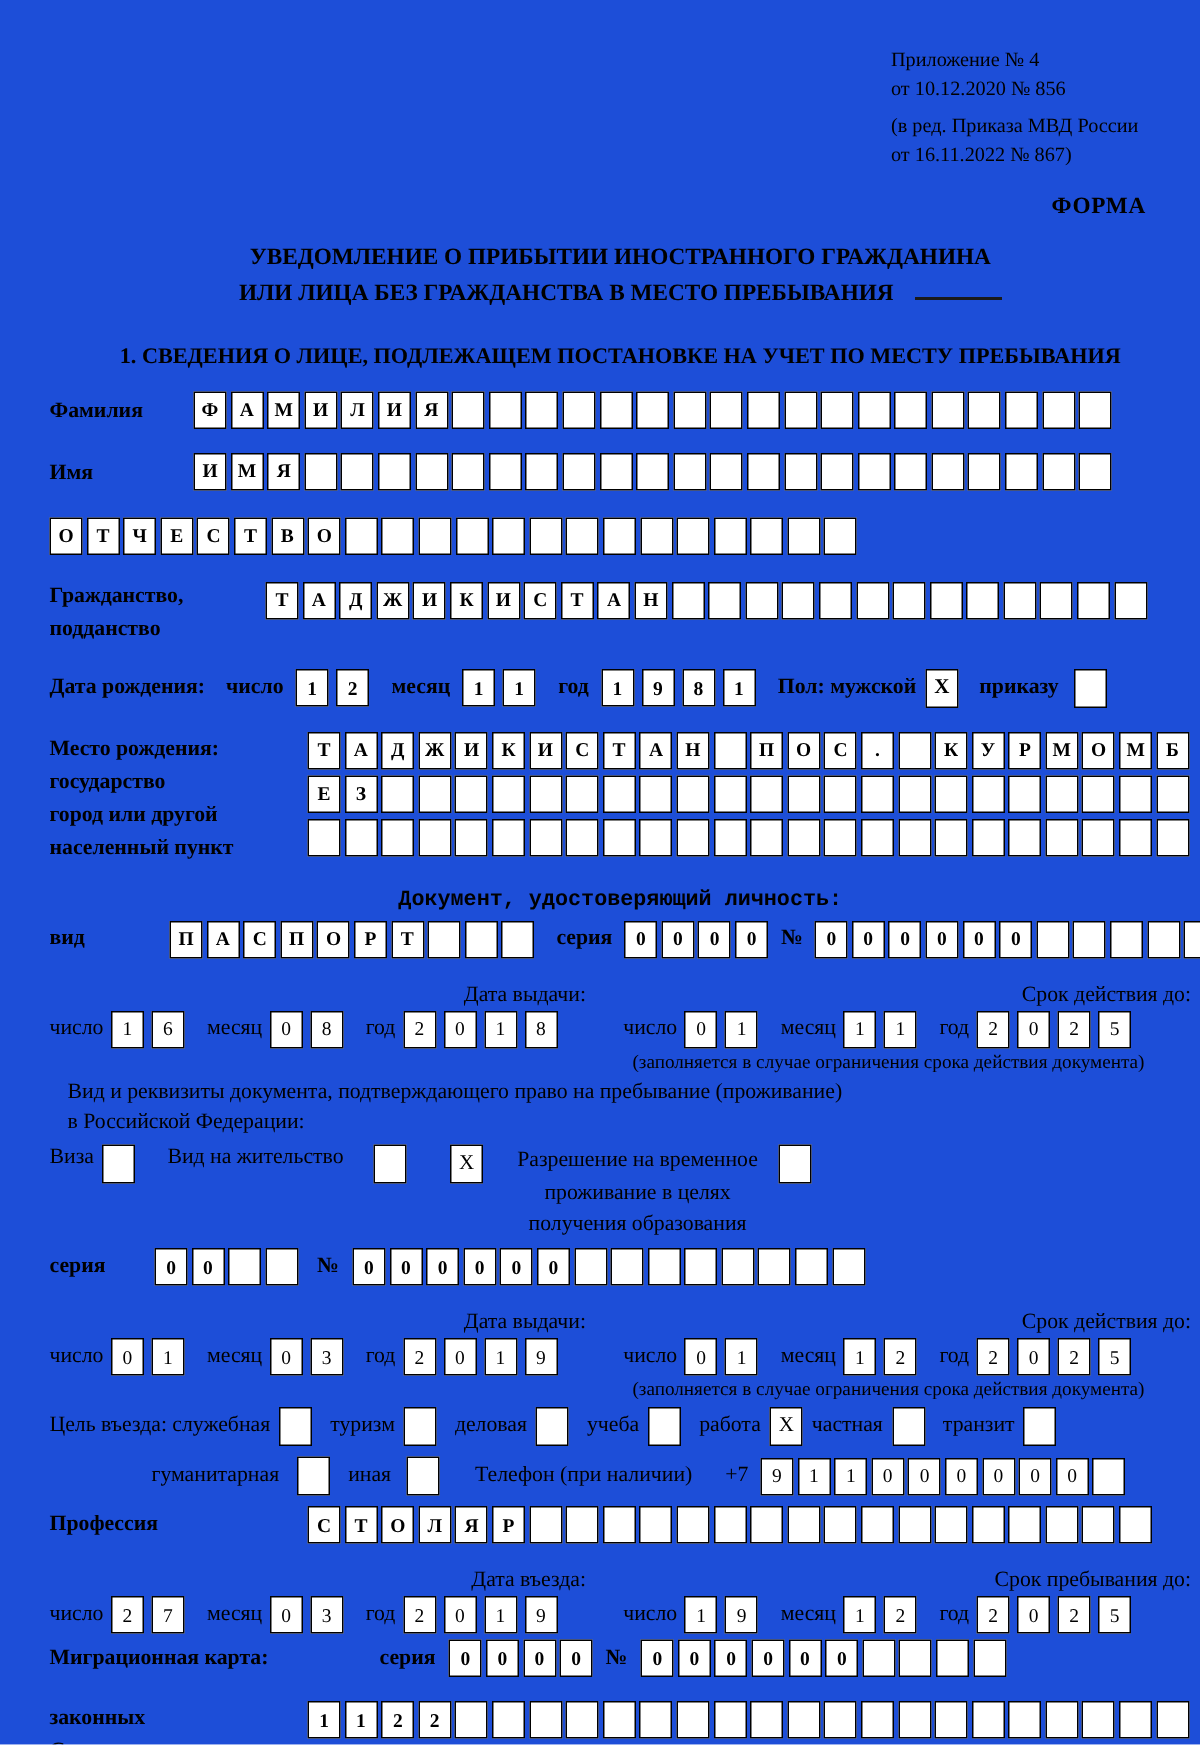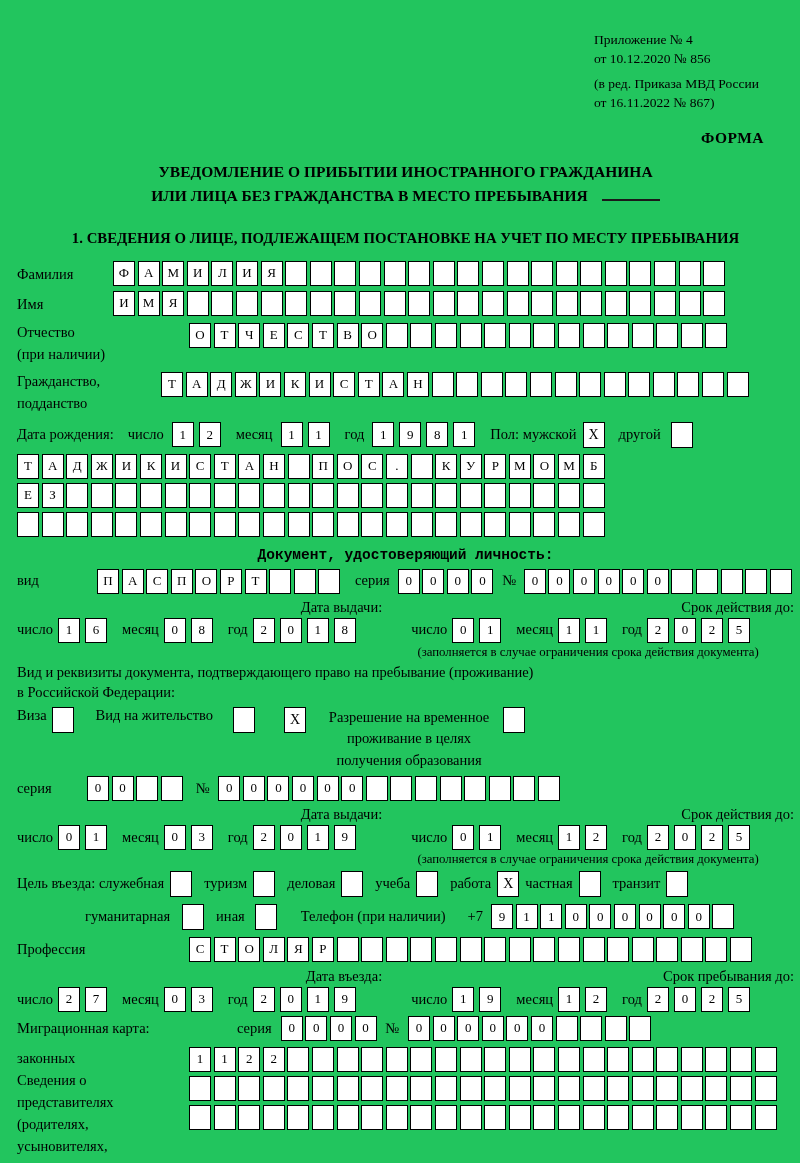--- a/index.html
+++ b/index.html
@@ -1,29 +1,29 @@
 <!DOCTYPE html>
 <html><head>
 <meta charset="utf-8">
 <style>
   * { box-sizing: border-box; }
   html,body { margin:0; padding:0; background:#fff; }
   body { font-family:"Liberation Serif", serif; color:#000; }
-  .page { width:800px; height:1163px; padding:30px 6px 8px 17px; position:relative; overflow:hidden; background:#22c55e; }
+  .page { width:800px; height:1163px; padding:30px 6px 8px 33px; position:relative; overflow:hidden; background:#1d4ed8; }
 
   
   .appendix { margin-left:auto; width:200px; font-size:13.5px; line-height:1.42; }
   .appendix .rev { margin-top:6px; }
   .forma { text-align:right; padding-right:30px; font-weight:bold; font-size:15.5px; margin-top:16px; letter-spacing:.5px; }
   .h-title { text-align:center; font-weight:bold; font-size:15.5px; margin-top:14px; line-height:1.45; }
   .blank { display:inline-block; width:58px; border-bottom:2.4px solid #1a1a1a; height:13px; margin-left:14px; }
   .section-heading { text-align:center; font-weight:bold; font-size:14.8px; margin-top:22px; margin-bottom:14px; }
 
   
-  .row { display:flex; align-items:flex-start; margin-bottom:5px; }
+  .row { display:flex; align-items:flex-start; margin-bottom:16px;font-weight:bold; }
   .row.vcenter { align-items:center; }
   .label { font-size:14.5px; line-height:1.35; }
   .label-col { display:flex; flex-direction:column; flex:none; font-size:14.5px; line-height:1.52; }
   .w-name { width:96px; flex:none; padding-top:4px; }
   .w-pat  { width:172px; }
   .w-cit  { width:144px; }
   .w-vid  { width:80px; flex:none; }
   .cells { display:flex; flex-wrap:nowrap; }
   .cell { display:inline-flex; align-items:center; justify-content:center;
           width:22px; height:25px; border:1.6px solid #000; margin-right:2.6px;
@@ -39,21 +39,21 @@
   .dg-left { width:47%; flex:none; }
   .dg-right { width:53%; flex:none; }
   .date-title { text-align:right; font-size:14.5px; }
   .date-row { display:flex; align-items:center; margin-top:2px; }
   .date-row .label { margin-right:5px; }
   .num-cells { display:inline-flex; margin-right:10px; }
   .num-cells .cell { margin-right:5px; }
   .date-note { font-size:12.8px; margin-top:2px; text-align:center; }
 
   .doc-heading { text-align:center; font-weight:bold; font-size:14.5px; margin:6px 0 6px 0;font-family:Liberation Mono, monospace; }
-  .plain-line { font-size:14.5px; margin:3px 0; }
+  .plain-line { font-size:14.5px; margin:3px 12px; }
 
   .doc-type-row { display:flex; align-items:flex-start; margin:6px 0 4px 0; }
   .dt-item { display:flex; align-items:flex-start; }
   .dt-label { font-size:14.5px; }
   .dt-label.wrap { text-align:center; line-height:1.5; }
   .dt-item .checkbox { margin-left:9px; }
 
   .purpose-row { display:flex; align-items:center; margin-bottom:7px; }
   .purpose-row .label { margin-right:6px; }
   .purpose-row .checkbox { margin-right:12px; }
@@ -138,24 +138,20 @@
         <span class="cell"></span>
         <span class="cell"></span>
         <span class="cell"></span>
         <span class="cell"></span>
         <span class="cell"></span>
         <span class="cell"></span>
       </span>
   </div>
 
   <div class="row">
-    <span class="label-col w-pat">
-      <span>Отчество</span>
-      <span>(при наличии)</span>
-    </span>
     <span class="cells mt2">
         <span class="cell">О</span>
         <span class="cell">Т</span>
         <span class="cell">Ч</span>
         <span class="cell">Е</span>
         <span class="cell">С</span>
         <span class="cell">Т</span>
         <span class="cell">В</span>
         <span class="cell">О</span>
         <span class="cell"></span>
@@ -222,25 +218,31 @@
       </span>
     <span class="label gap-r">год</span>
     <span class="num-cells">
         <span class="cell">1</span>
         <span class="cell">9</span>
         <span class="cell">8</span>
         <span class="cell">1</span>
       </span>
     <span class="label" style="margin-right:6px;">Пол: мужской</span>
     <span class="checkbox">X</span>
-    <span class="label" style="margin:0 10px 0 14px;">другой</span>
+    <span class="label" style="margin:0 10px 0 14px;">приказу</span>
     <span class="checkbox"></span>
   </div>
 
   <div class="row" style="margin-top:6px;">
+    <span class="label-col w-pat">
+      <span>Место рождения:</span>
+      <span>государство</span>
+      <span>город или другой</span>
+      <span>населенный пункт</span>
+    </span>
     <span class="cell-rows">
       <span class="cells">
           <span class="cell">Т</span>
           <span class="cell">А</span>
           <span class="cell">Д</span>
           <span class="cell">Ж</span>
           <span class="cell">И</span>
           <span class="cell">К</span>
           <span class="cell">И</span>
           <span class="cell">С</span>

